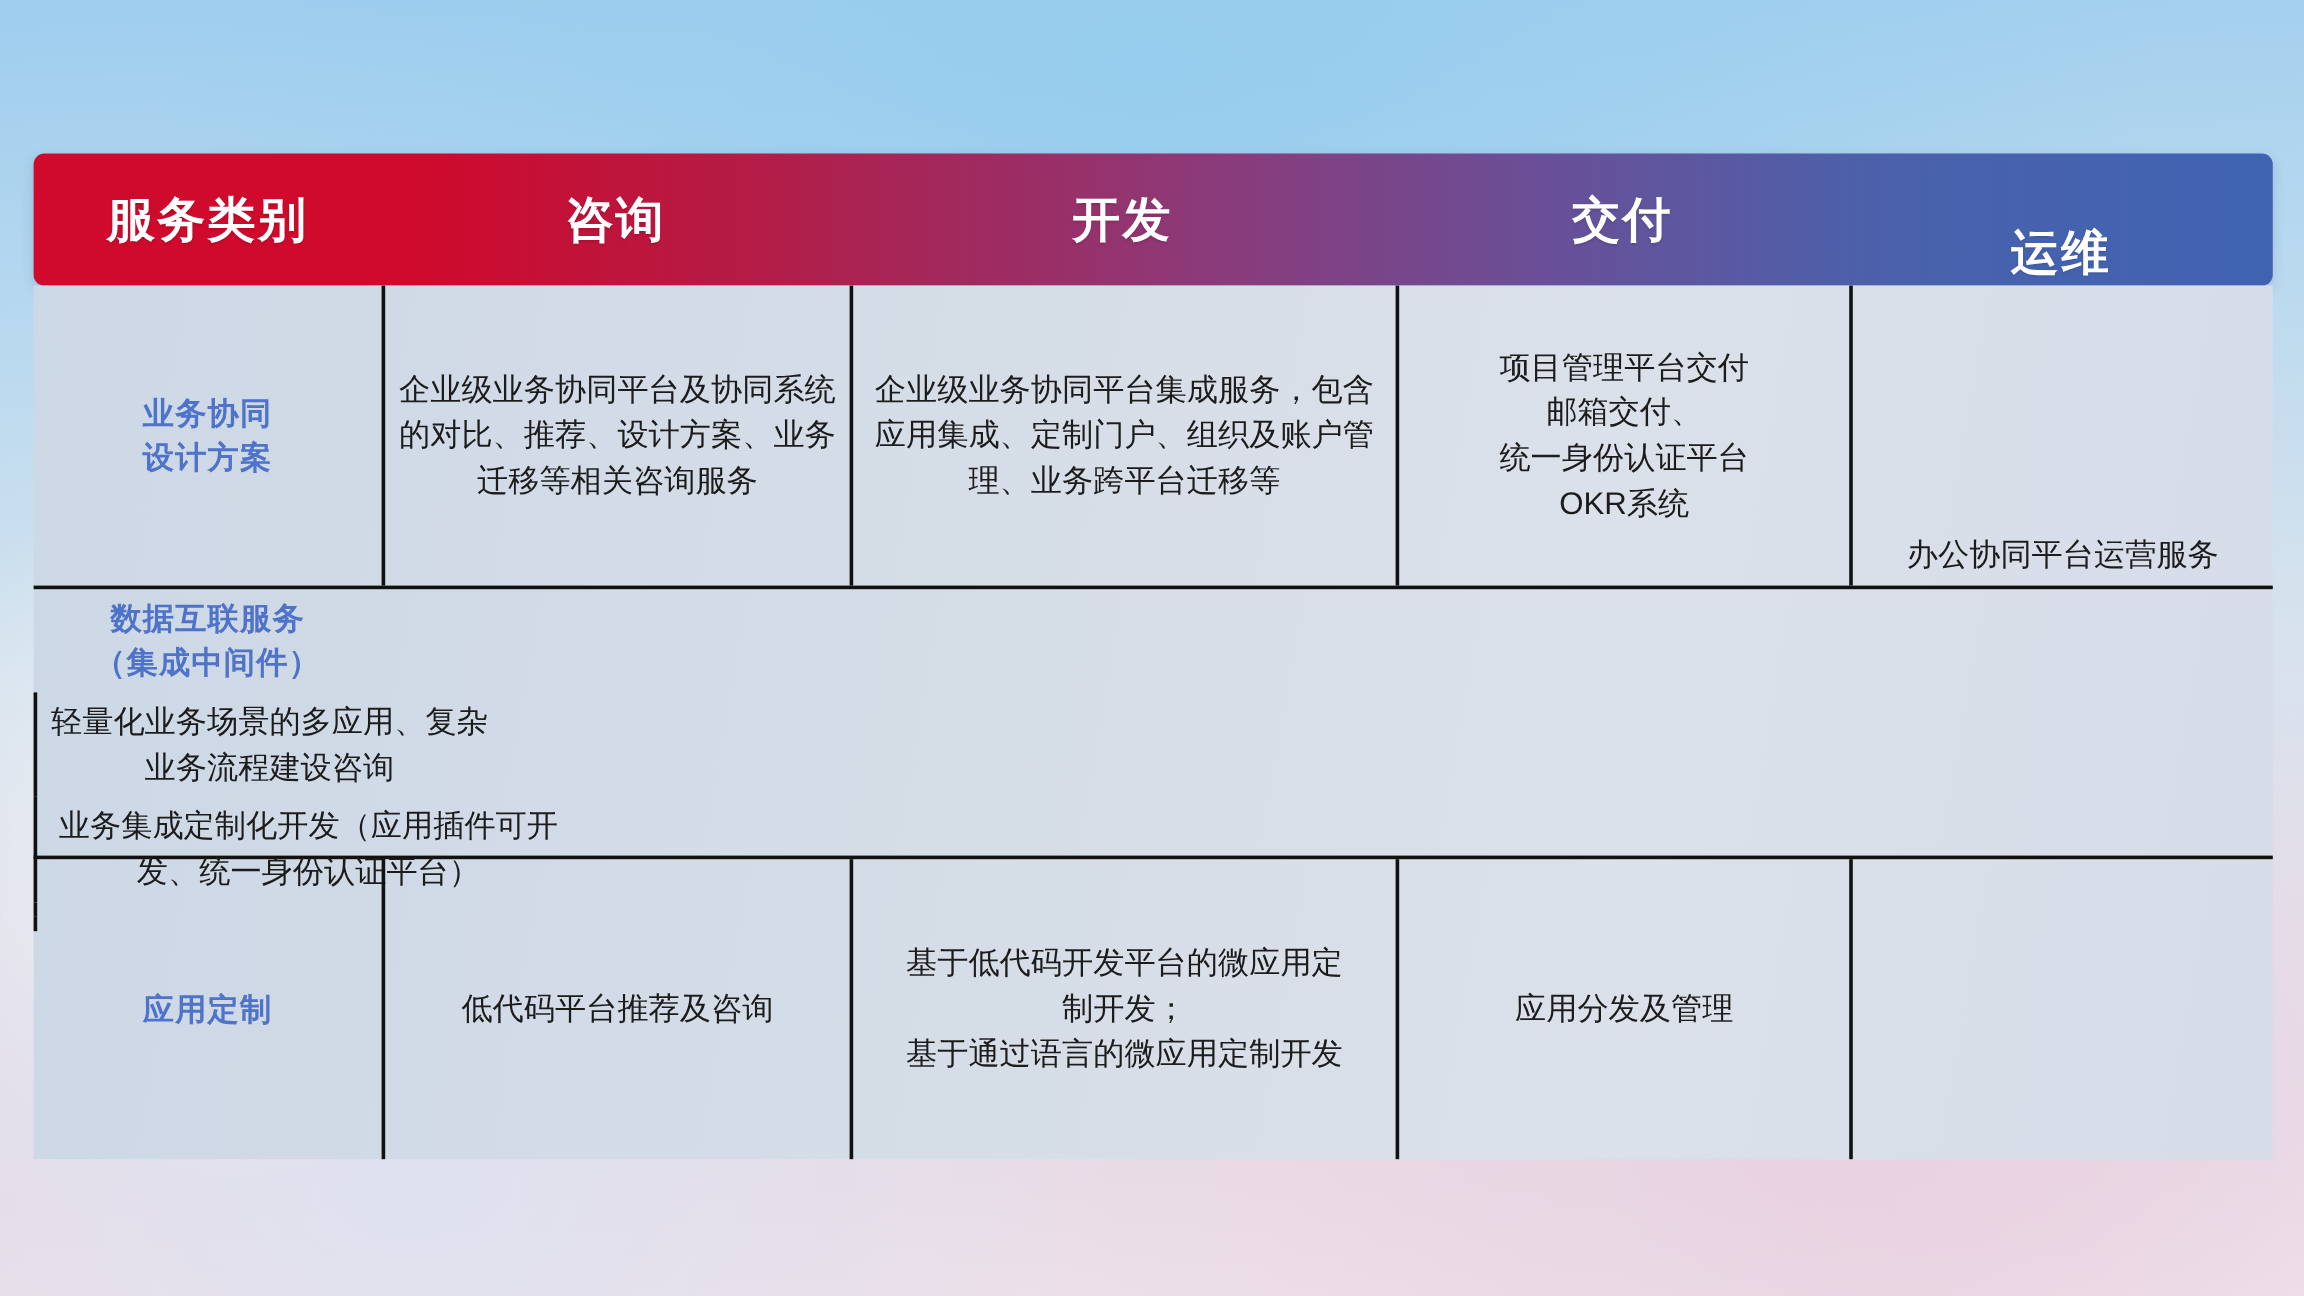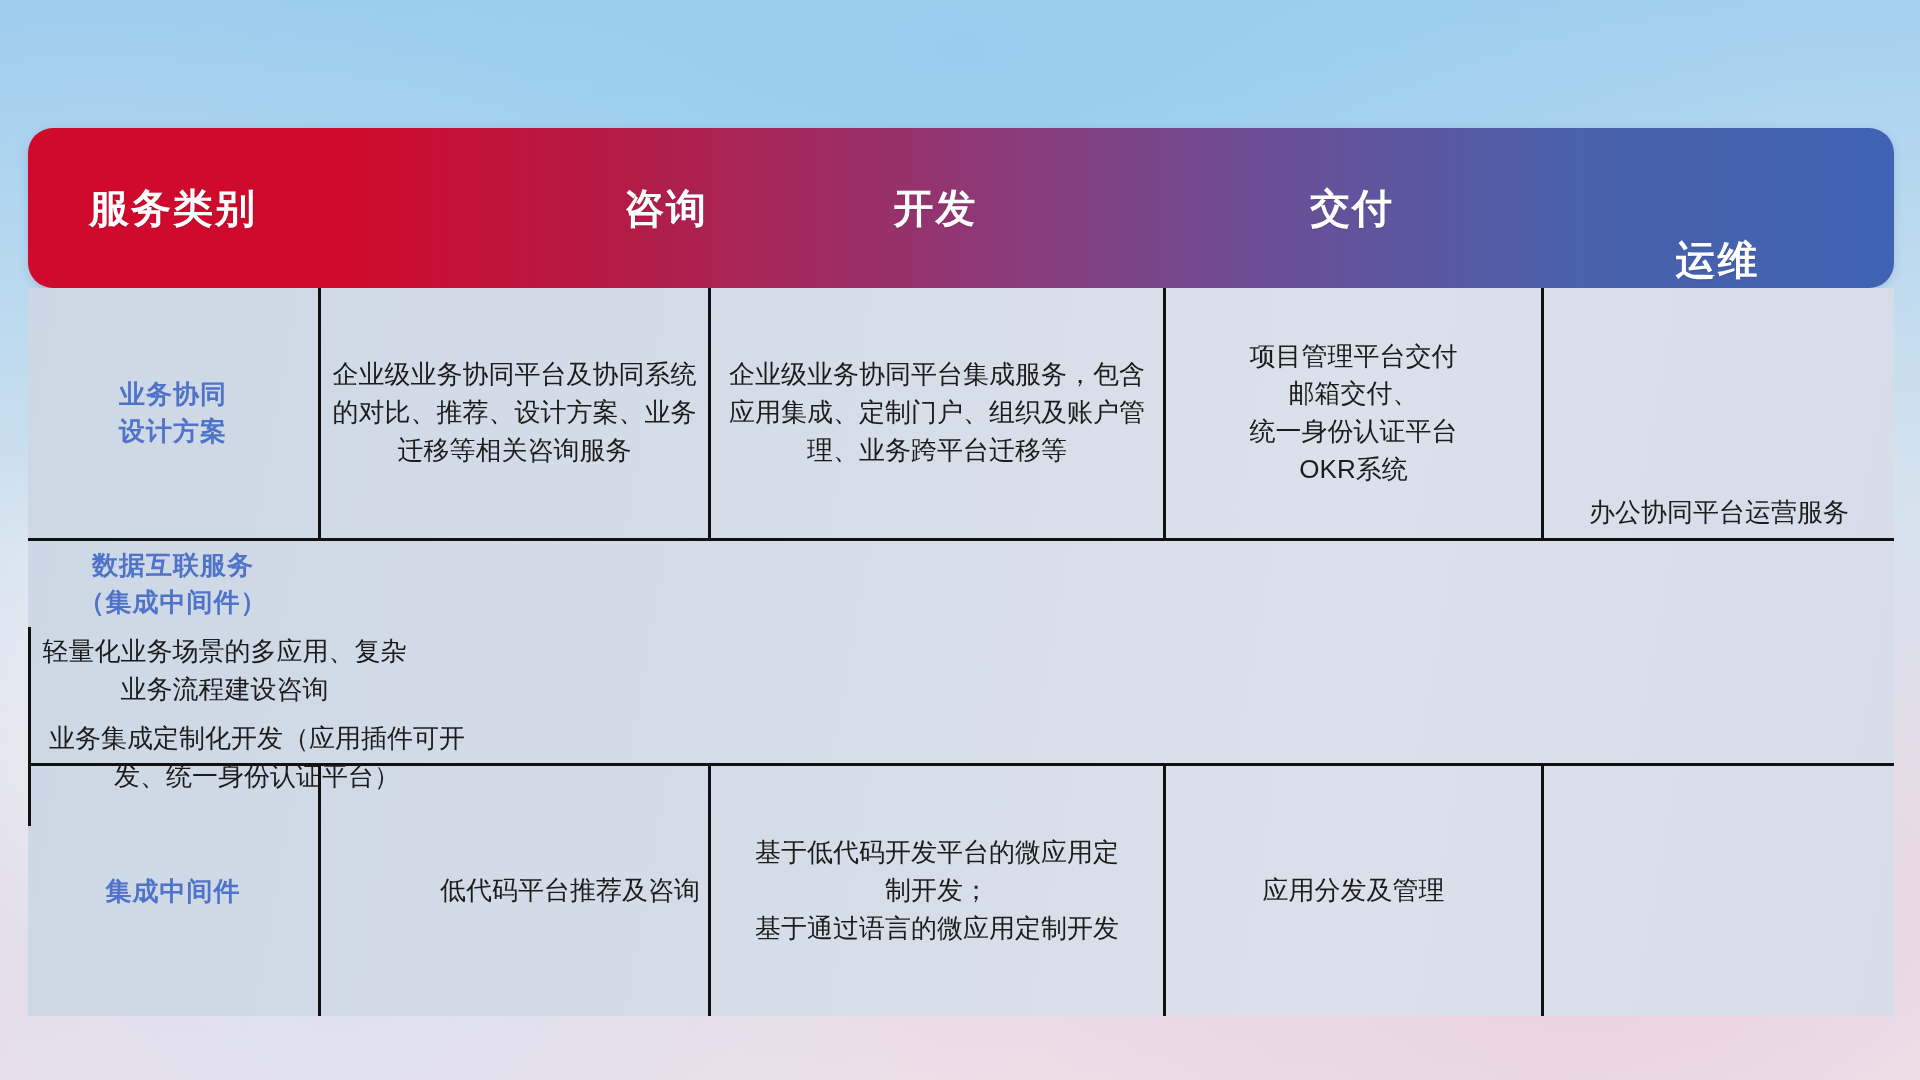--- a/index.html
+++ b/index.html
@@ -20,21 +20,21 @@
   #glow-left{position:absolute;left:-120px;top:380px;width:620px;height:620px;border-radius:50%;
     background:radial-gradient(circle,rgba(255,255,255,.55) 0%,rgba(255,255,255,0) 68%);}
   #glow-right{position:absolute;right:-60px;top:600px;width:700px;height:560px;border-radius:50%;
     background:radial-gradient(circle,rgba(236,206,224,.6) 0%,rgba(236,206,224,0) 70%);}
 
   
   #table-wrap{position:absolute;left:28px;top:128px;width:1866px;}
 
   
   #header-bar{
-    display:flex;height:160px;border-radius:25px;
+    display:flex;height:110px;border-radius:9px;
     background:linear-gradient(90deg,#cf0a2c 0%,#cf0a2c 17%,#b21d48 33%,#8e3876 51%,#6a4f97 67%,#4a61ab 83%,#3f63b2 100%);
     box-shadow:0 3px 10px rgba(60,70,120,.18);
     overflow:hidden;
   }
   .hcell{display:flex;align-items:center;justify-content:center;
     color:#fff;font-size:40px;font-weight:bold;letter-spacing:2px;
     text-shadow:0 1px 2px rgba(0,0,0,.12);}
 
   
   #body-grid{margin-top:0;}
@@ -48,21 +48,21 @@
     padding:6px 8px;box-sizing:border-box;}
   .cell + .cell{border-left:3px solid #111;}
   .cell.c0{border-left:none;}
 
   .label{color:#4f73c9;font-size:26px;font-weight:bold;line-height:1.42;text-align:center;
     letter-spacing:1px;}
   .body-text{color:#1c1c1c;font-size:26px;line-height:1.45;text-align:center;}
 
   
   .w0{width:290px;}
-  .w1{width:390px;justify-content:flex-end;}
+  .w1{width:390px;}
   .w2{width:455px;}
   .w3{width:378px;}
   .w4{width:353px;align-items:flex-end;}
 </style>
 </head>
 <body>
 
 <div id="backdrop"></div>
 <div id="glow-left"></div>
 <div id="glow-right"></div>
@@ -132,21 +132,21 @@
         <div class="body-text"></div>
       </div>
       <div class="cell w4">
         <div class="body-text"></div>
       </div>
     </div>
 
     <div class="row r3">
       <div class="cell c0 w0">
         <div class="label">
-          <div>集成中间件</div>
+          <div>应用定制</div>
         </div>
       </div>
       <div class="cell w1">
         <div class="body-text">低代码平台推荐及咨询</div>
       </div>
       <div class="cell w2">
         <div class="body-text">
           <div>基于低代码开发平台的微应用定</div>
           <div>制开发；</div>
           <div>基于通过语言的微应用定制开发</div>

